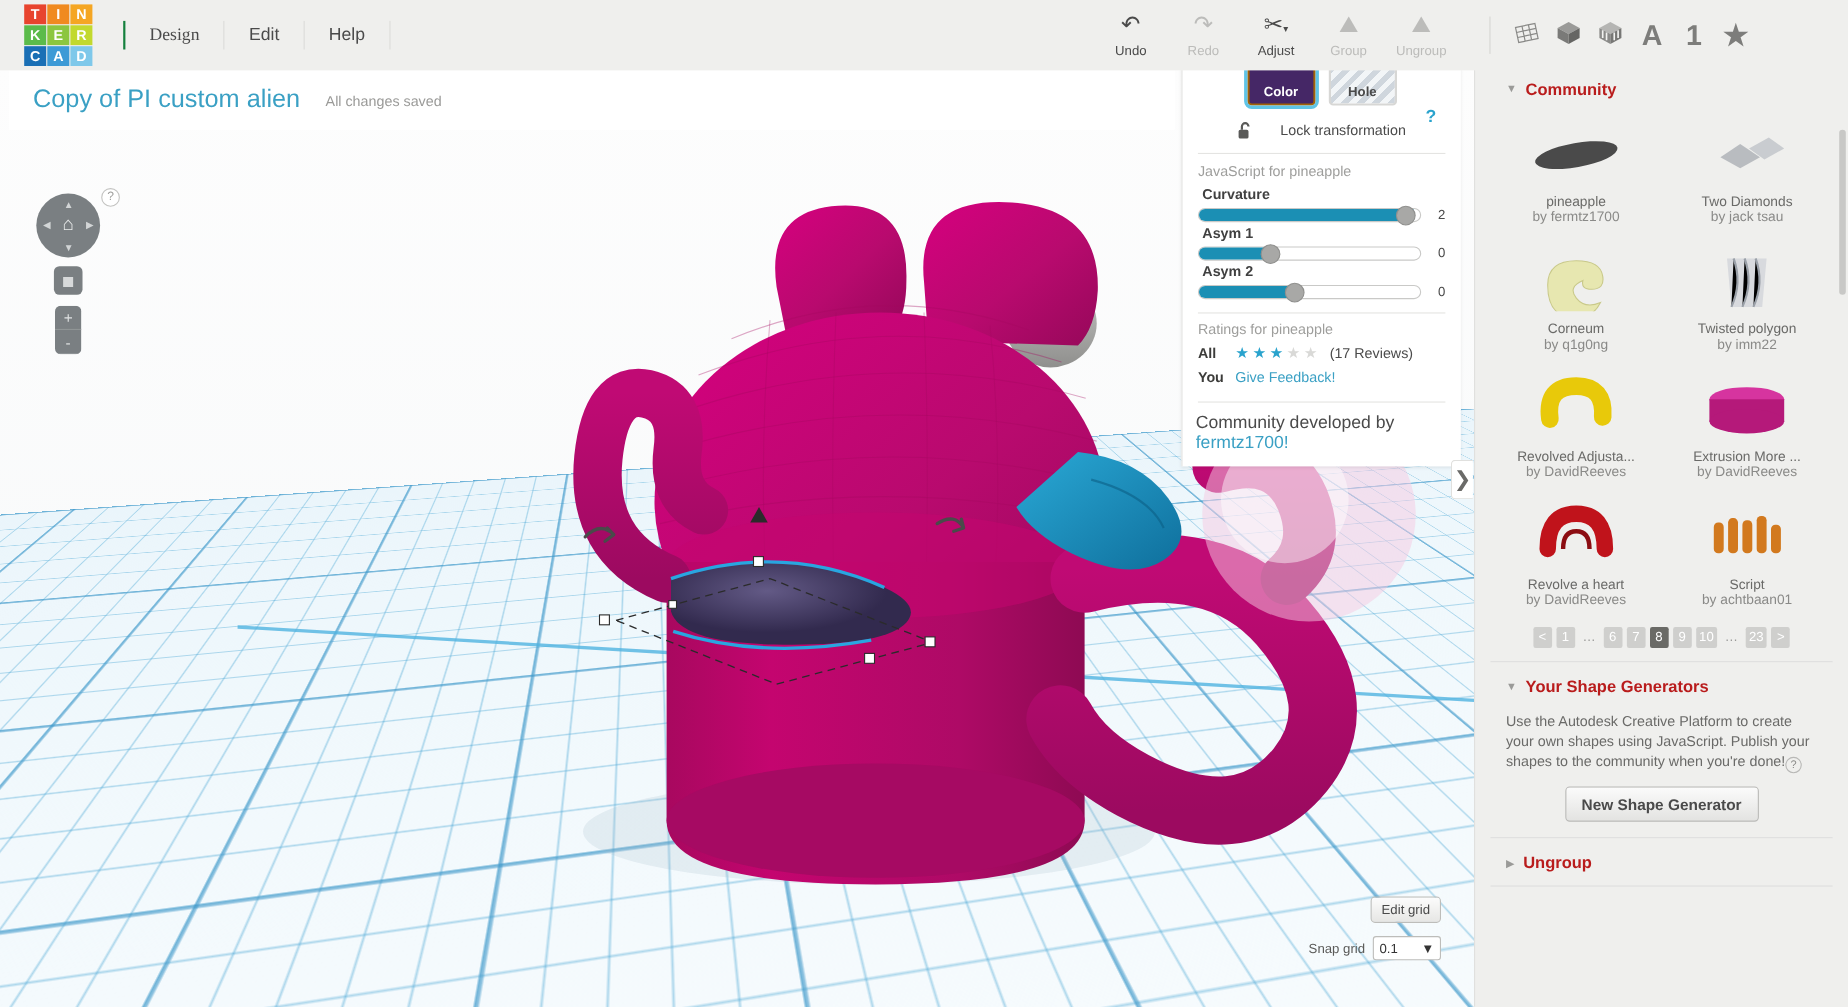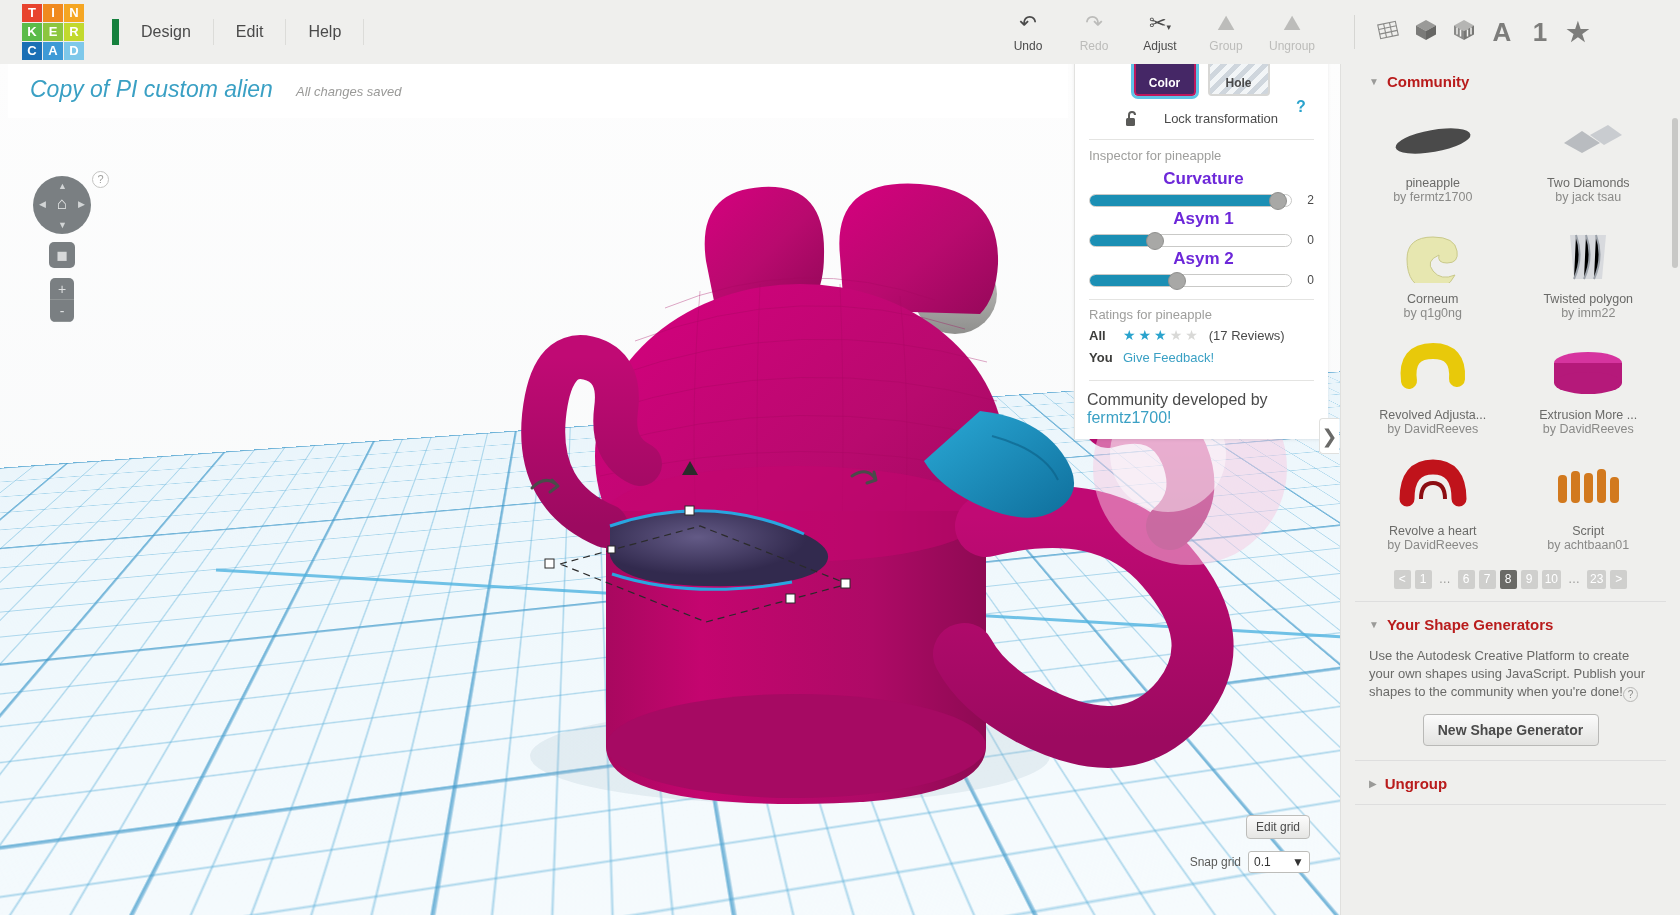--- a/index.html
+++ b/index.html
@@ -19,21 +19,21 @@
   }
   .logo { margin-left: 22px; display: grid; grid-template-columns: repeat(3, 20px);
           grid-template-rows: repeat(3, 18px); gap: 1px; }
   .logo span { color: #fff; font-size: 13px; font-weight: bold; text-align: center;
                line-height: 18px; font-family: "Liberation Sans", sans-serif; }
   .menu { display: flex; align-items: center; margin-left: 28px; height: 64px; }
   .menu-item {
     font-size: 16px; color: #4a4a4a; padding: 0 22px; cursor: pointer;
     border-right: 1px solid #dcdcd9; line-height: 26px;
   }
-  .menu-item:first-child { border-left: 7px solid #15803d; }
+  .menu-item:first-child { border-left: 2px solid #15803d; font-family: Liberation Serif, serif; }
   .tools { position: absolute; left: 995px; top: 0; height: 64px; display: flex; align-items: center; }
   .tool {
     width: 66px; text-align: center; cursor: pointer; color: #4a4a4a;
     position: relative;
   }
   .tool.disabled { color: #bcbcba; }
   .tool .glyph { font-size: 21px; line-height: 24px; display: block; height: 26px; }
   .tool .tlabel { font-size: 12px; display: block; margin-top: 2px; }
   .divider-v { width: 1px; height: 34px; background: #d6d6d3; margin: 0 14px; }
   .righttools { position: absolute; left: 1340px; top: 0; height: 64px; display: flex; align-items: center; }
@@ -64,21 +64,21 @@
     transform: perspective(760px) rotateX(63deg) rotateZ(-9deg);
     transform-origin: 50% 0%;
   }
   .wp-edge {
     position:absolute; left: 215px; top: 546px; width: 1130px; height: 3px;
     background: #4fb3e0; transform: rotate(3.4deg); opacity:.8;
   }
 
   .title-card {
     position: absolute; left: 8px; top: 62px; width: 1060px; height: 56px;
-    background: #ffffff; z-index: 20; font-style: italic;
+    background: #ffffff; z-index: 20;
   }
   .doc-title { position:absolute; left: 22px; top: 14px; font-size: 23px; color: #3aa0c4; cursor:pointer;}
   .doc-status { position:absolute; left: 288px; top: 22px; font-size: 13px; color: #9a9a98; }
 
   
   .navwidget { position: absolute; left: 33px; top: 120px; z-index: 25; }
   .navdisk {
     width: 58px; height: 58px; border-radius: 50%;
     background: #6f7578; position: relative; opacity:.92;
   }
@@ -113,30 +113,30 @@
 
   
   .inspector {
     position:absolute; left: 1074px; top: 56px; width: 254px; background:#fff;
     z-index: 30; border-left:1px solid #e2e2e0; padding-bottom:8px;
     box-shadow: 0 1px 3px rgba(0,0,0,.08);
   }
   .ins-title { text-align:center; font-size:16px; color:#4a4a4a; padding:11px 0 12px; }
   .swatches { display:flex; justify-content:center; gap:12px; }
   .sw { width:62px; height:40px; border-radius:4px; position:relative; cursor:pointer; }
-  .sw.color { background:#452766; border:2px solid #be185d; outline:3px solid #5fc4e6;text-decoration:underline; }
+  .sw.color { background:#452766; border:2px solid #a16207; outline:3px solid #5fc4e6;text-decoration:underline; }
   .sw.hole  { border:2px solid #d7d7d5;
     background: repeating-linear-gradient(-45deg, #cfd6dd 0 5px, #f2f5f7 5px 10px); padding-left: 10px; }
   .sw span { position:absolute; left:0; right:0; bottom:4px; text-align:center; font-size:12px; font-weight:bold; }
   .sw.color span { color:#fff; } .sw.hole span { color:#4a4a4a; }
   .lockrow { display:flex; align-items:center; justify-content:center; gap:25px; margin-top:14px; font-size:13px; color:#4a4a4a; cursor:pointer;}
   .hr { height:1px; background:#e4e4e2; margin:12px 14px 0; }
   .paramhdr { font-size:13px; color:#9e9e9c; padding:8px 0 4px 14px; }
   .prow { padding: 2px 14px 0; }
-  .prow .pname { font-size:17px; font-weight:bold; color:#6d28d9; margin-left:4px;text-align:center; }
+  .prow .pname { font-size:13px; font-weight:bold; color:#404040; margin-left:4px; }
   .sliderwrap { display:flex; align-items:center; gap:10px; margin-top:4px; }
   .slider { position:relative; flex:1; height:13px; border:1px solid #c9c9c7; border-radius:7px; background:#fff; }
   .sfill { position:absolute; left:0; top:0; bottom:0; background:#1b8fb4; border-radius:7px 0 0 7px; }
   .sknob { position:absolute; top:-3px; width:18px; height:18px; border-radius:50%; background:#a8a8a6; border:1px solid #90908e; }
   .pval { font-size:12px; color:#4a4a4a; width:12px; text-align:right; }
   .ratehdr { font-size:13px; color:#9e9e9c; padding:7px 0 2px 14px; }
   .raterow { display:flex; align-items:center; padding-left:14px; gap:8px; height:22px;}
   .raterow .rl { font-size:13px; font-weight:bold; color:#3c3c3a; width:26px; }
   .stars { letter-spacing:3px; font-size:14px; }
   .st-on { color:#2aa3cd; } .st-off { color:#d9d9d7; }
@@ -400,21 +400,21 @@
       </div>
     </div>
     <div class="lockrow">
       <svg width="14" height="17" viewBox="0 0 14 17">
         <path d="M4 8 V5 a3 3 0 0 1 6 0" fill="none" stroke="#5a5a58" stroke-width="2"></path>
         <rect x="1" y="8" width="9" height="8" rx="1.5" fill="#5a5a58"></rect>
       </svg>
       <span>Lock transformation</span>
     </div>
     <div class="hr"></div>
-    <div class="paramhdr">Inspector for pineapple</div>
+    <div class="paramhdr">JavaScript for pineapple</div>
 
     <div class="prow">
       <div class="pname">Curvature</div>
       <div class="sliderwrap">
         <div class="slider">
           <div class="sfill" style="width:97%"></div>
             <div class="sknob" style="left:89%"></div>
         </div>
         <span class="pval">2</span>
       </div>

